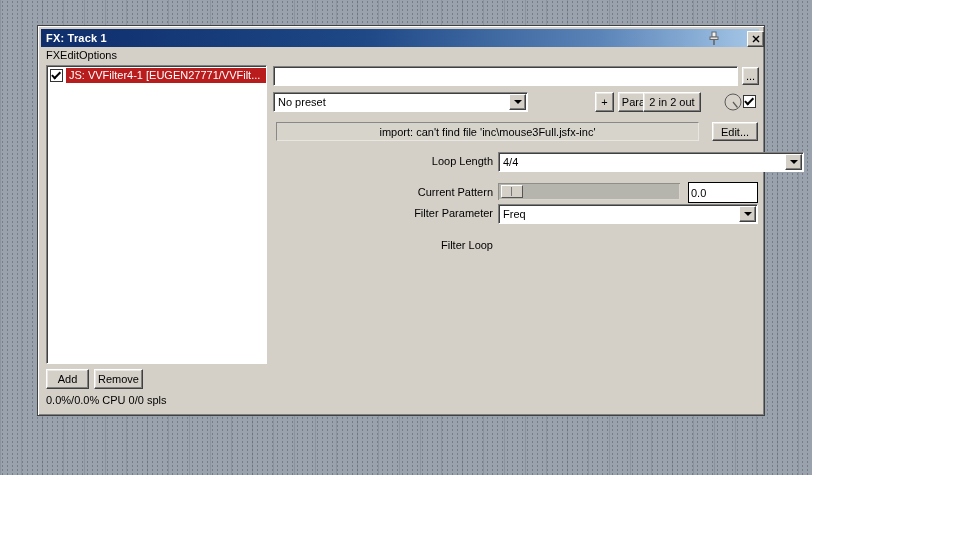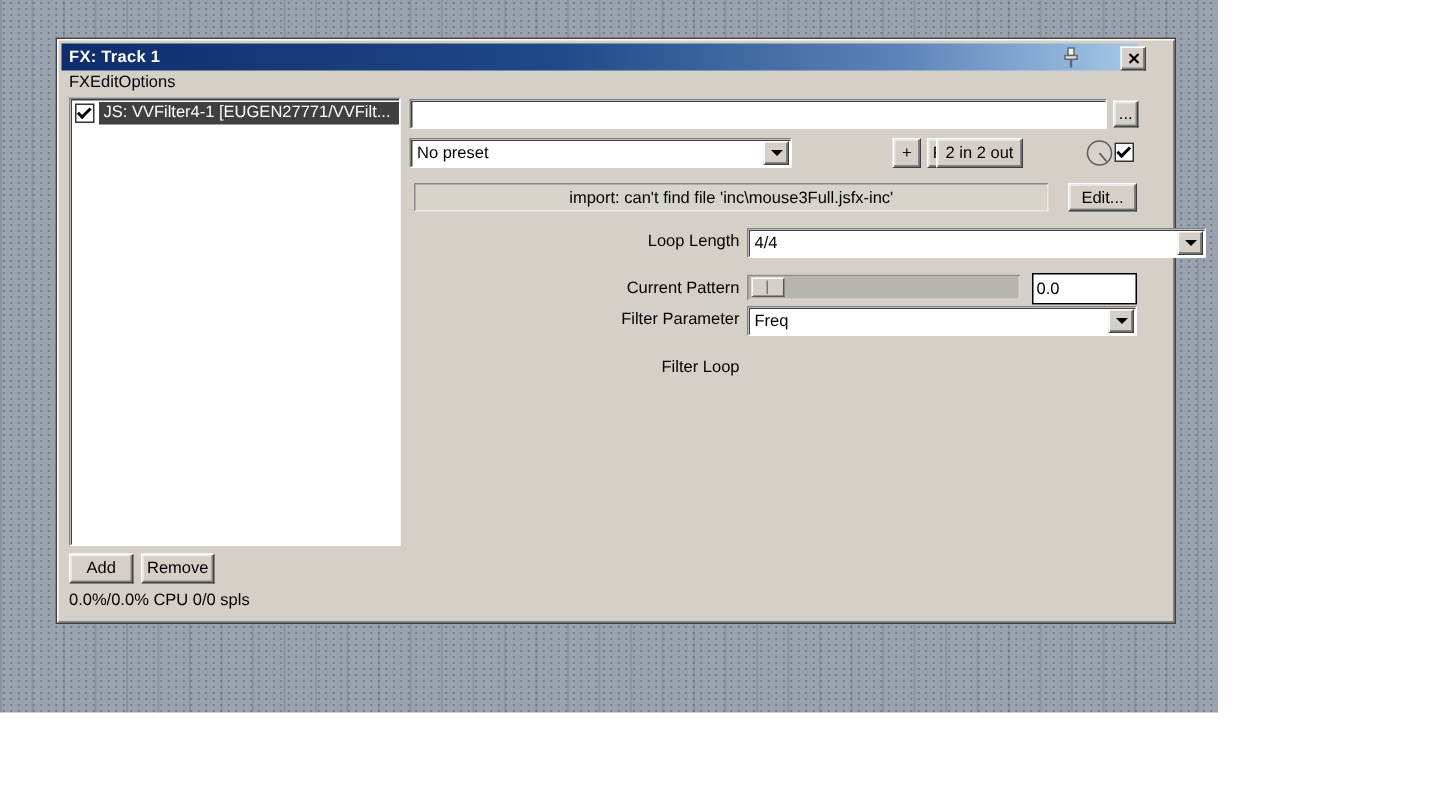--- a/index.html
+++ b/index.html
@@ -4,61 +4,61 @@
 <style>
   html,body{margin:0;padding:0;width:960px;height:540px;background:#ffffff;overflow:hidden;
     font-family:"Liberation Sans","DejaVu Sans",sans-serif;font-size:11px;color:#000;}
   .desktop{position:absolute;left:0;top:0;width:812px;height:475px;
     background-color:#9aa3ad;
     background-image:
       repeating-linear-gradient(90deg, rgba(70,78,92,0.18) 0 1px, transparent 1px 21px),
       radial-gradient(#757d88 0.8px, transparent 1px);
     background-size:21px 100%, 5px 4px;}
   .window{position:absolute;left:37px;top:25px;width:726px;height:389px;background:#d4d0c8;
-    border:1px solid #404040;box-shadow:inset 1px 1px 0 #ffffff, inset -1px -1px 0 #808080;padding-left:19px;}
+    border:1px solid #404040;box-shadow:inset 1px 1px 0 #ffffff, inset -1px -1px 0 #808080;}
   .titlebar{position:absolute;left:3px;top:3px;width:718px;height:18px;
     background:linear-gradient(90deg,#0f2d6b 0%,#1e4886 45%,#5b84b8 78%,#a6c8e8 100%);
     display:flex;align-items:center;}
   .title{color:#fff;font-weight:bold;padding-left:5px;letter-spacing:0.2px;}
   .pinbtn{position:absolute;left:664px;top:0px;width:18px;height:18px;display:flex;align-items:center;justify-content:center;cursor:pointer;}
   .closebtn{position:absolute;left:706px;top:2px;width:15px;height:14px;background:#d4d0c8;
     border:1px solid;border-color:#fff #404040 #404040 #fff;box-shadow:inset -1px -1px 0 #808080;
     display:flex;align-items:center;justify-content:center;}
   .menubar{position:absolute;left:8px;top:21px;height:16px;display:flex;align-items:center;}
   .menu-item{cursor:default;}
   .sunken{background:#fff;border:1px solid;border-color:#808080 #fff #fff #808080;box-shadow:inset 1px 1px 0 #404040;}
   .fxlist{position:absolute;left:8px;top:39px;width:219px;height:297px;overflow:hidden;}
   .fxrow{display:flex;align-items:center;height:17px;margin:1px 0 0 1px;}
   .checkbox{display:inline-flex;width:13px;height:13px;background:#fff;border:1px solid #333;
     box-sizing:border-box;align-items:center;justify-content:center;flex:none;}
   .check{width:7px;height:3px;border-left:2px solid #000;border-bottom:2px solid #000;
     transform:rotate(-45deg) translate(0.5px,-1px);}
   .fxrow .checkbox{margin:0 3px 0 2px;}
-  .fxrow-label{flex:1;background:#404040;color:#fff;padding:1px 2px 2px 3px;white-space:nowrap;overflow:hidden;}
+  .fxrow-label{flex:1;background:#b91c1c;color:#fff;padding:1px 2px 2px 3px;white-space:nowrap;overflow:hidden;}
   .btn{background:#d4d0c8;border:1px solid;border-color:#fff #404040 #404040 #fff;
     box-shadow:inset -1px -1px 0 #808080, inset 1px 1px 0 #e9e7e2;
     font-family:"Liberation Sans","DejaVu Sans",sans-serif;font-size:11px;color:#000;
     position:absolute;padding:0;cursor:pointer;}
   .addbtn{left:8px;top:343px;width:43px;height:20px;}
   .removebtn{left:56px;top:343px;width:49px;height:20px;}
   .status{position:absolute;left:8px;top:368px;}
   .nameinput{position:absolute;left:235px;top:40px;width:465px;height:20px;box-sizing:border-box;
     font-size:11px;padding:0 3px;outline:none;}
   .morebtn{left:704px;top:41px;width:17px;height:18px;}
   .combo{position:absolute;background:#fff;border:1px solid;border-color:#808080 #fff #fff #808080;
     box-shadow:inset 1px 1px 0 #404040;box-sizing:border-box;}
   .combo-text{position:absolute;left:4px;top:3px;white-space:nowrap;}
   .combo-arrow{position:absolute;right:1px;top:1px;bottom:1px;width:17px;background:#d4d0c8;
     border:1px solid;border-color:#fff #404040 #404040 #fff;box-shadow:inset -1px -1px 0 #808080;
     display:flex;align-items:center;justify-content:center;box-sizing:border-box;}
   .tri{width:0;height:0;border-left:4px solid transparent;border-right:4px solid transparent;border-top:4px solid #000;}
   .presetcombo{left:235px;top:66px;width:255px;height:20px;}
   .plusbtn{left:557px;top:66px;width:19px;height:20px;}
   .parambtn{left:580px;top:66px;width:40px;height:20px;}
-  .iobtn{left:586px;top:66px;width:58px;height:20px;}
+  .iobtn{left:605px;top:66px;width:58px;height:20px;}
   .knob{position:absolute;left:685px;top:66px;width:20px;height:20px;cursor:pointer;}
   .wetcheck{position:absolute;left:705px;top:69px;}
   .importfield{position:absolute;left:238px;top:96px;width:423px;height:19px;background:#d7d4cc;
     border:1px solid;border-color:#888 #e8e6e0 #e8e6e0 #888;box-sizing:border-box;
     display:flex;align-items:center;justify-content:center;white-space:nowrap;}
   .editbtn{left:674px;top:96px;width:46px;height:19px;}
   .plabel{position:absolute;left:255px;width:200px;text-align:right;white-space:nowrap;}
   .loopcombo{left:460px;top:126px;width:306px;height:20px;}
   .fparamcombo{left:460px;top:178px;width:260px;height:20px;}
   .ftypecombo{left:460px;top:210px;width:260px;height:20px;}

